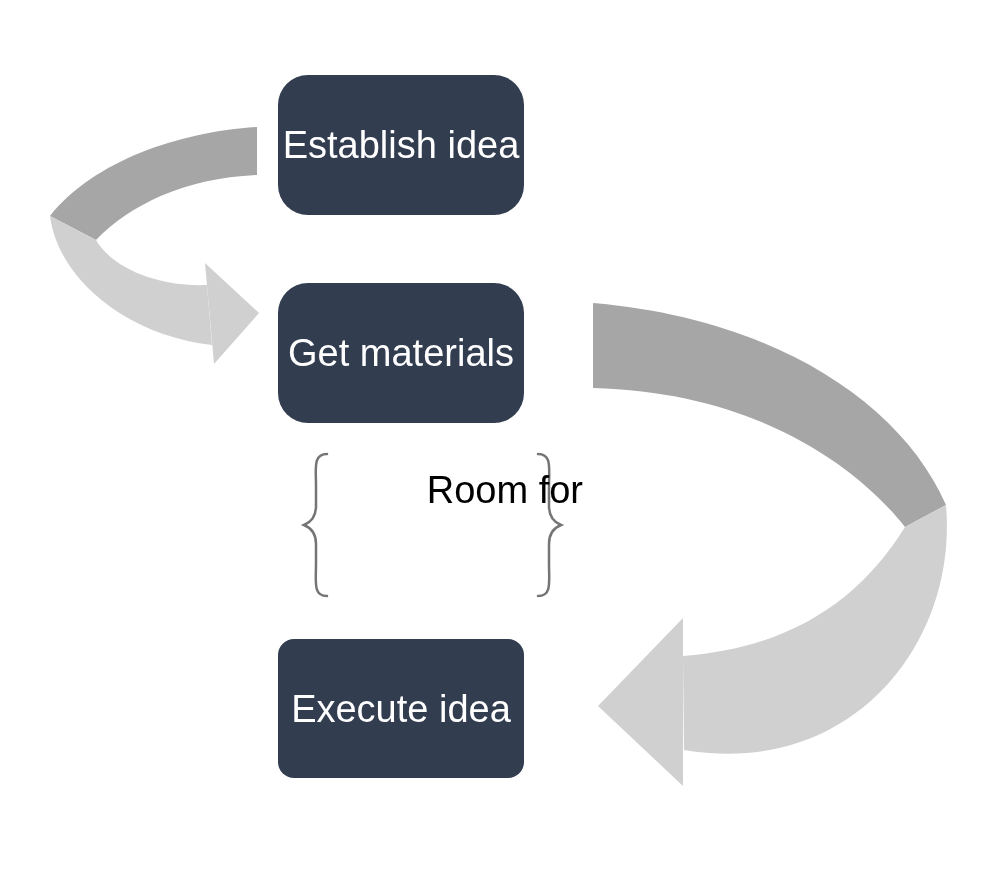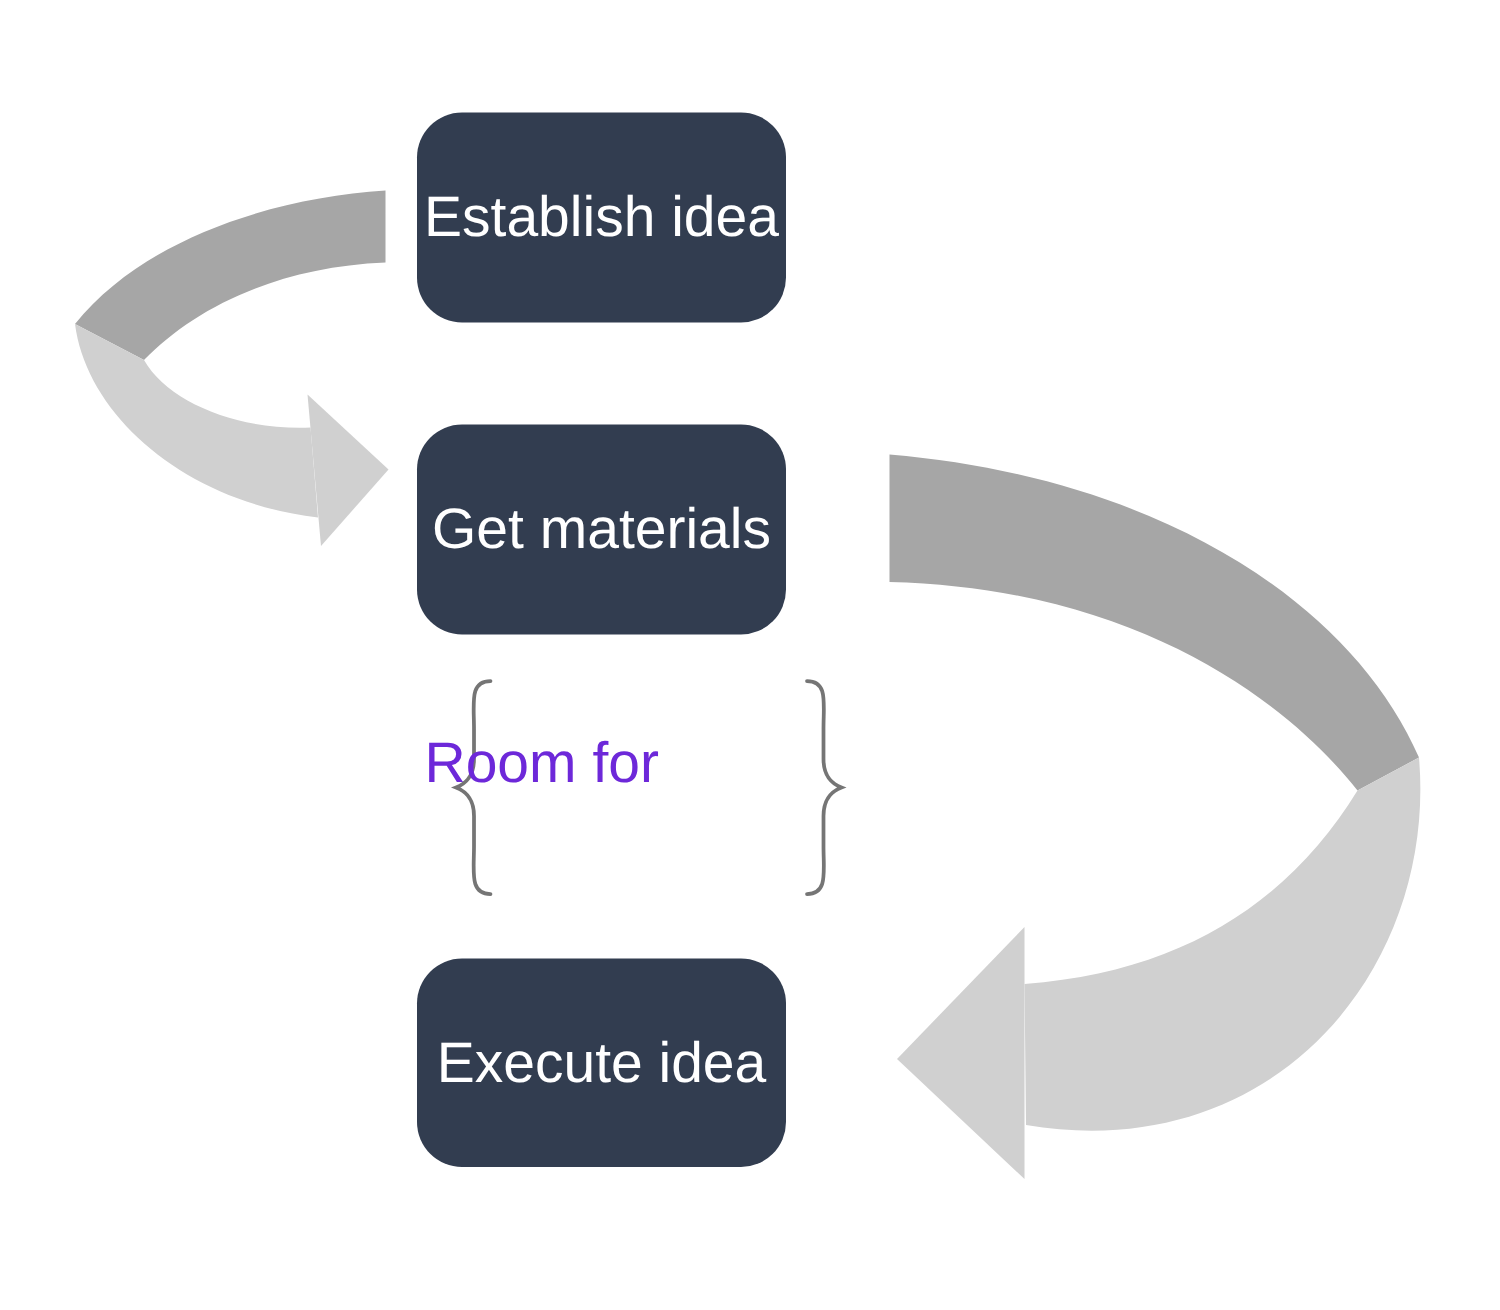--- a/index.html
+++ b/index.html
@@ -33,28 +33,28 @@
     justify-content: center;
   }
   .step-box .label {
     color: #ffffff;
     font-size: 38px;
     line-height: 1;
     white-space: nowrap;
   }
   .box-1 { top: 75px;  height: 140px; }
   .box-2 { top: 271px; height: 140px; margin-top: 12px; }
-  .box-3 { top: 639px; height: 139px; }
+  .box-3 { top: 639px; height: 139px; border-radius: 16px; }
   .annotation {
     position: absolute;
     left: 283px;
-    top: 489px;
+    top: 470px;
     width: 300px;
-    text-align: left;
-    color: #6d28d9;
+    text-align: right;
+    color: #000000;
     font-size: 38px;
     line-height: 40px;
   }
   .annotation span { display: block; }
   .seg-dark  { fill: #A6A6A6; }
   .seg-light { fill: #D0D0D0; }
   .brace {
     fill: none;
     stroke: #757575;
     stroke-width: 2.5;

